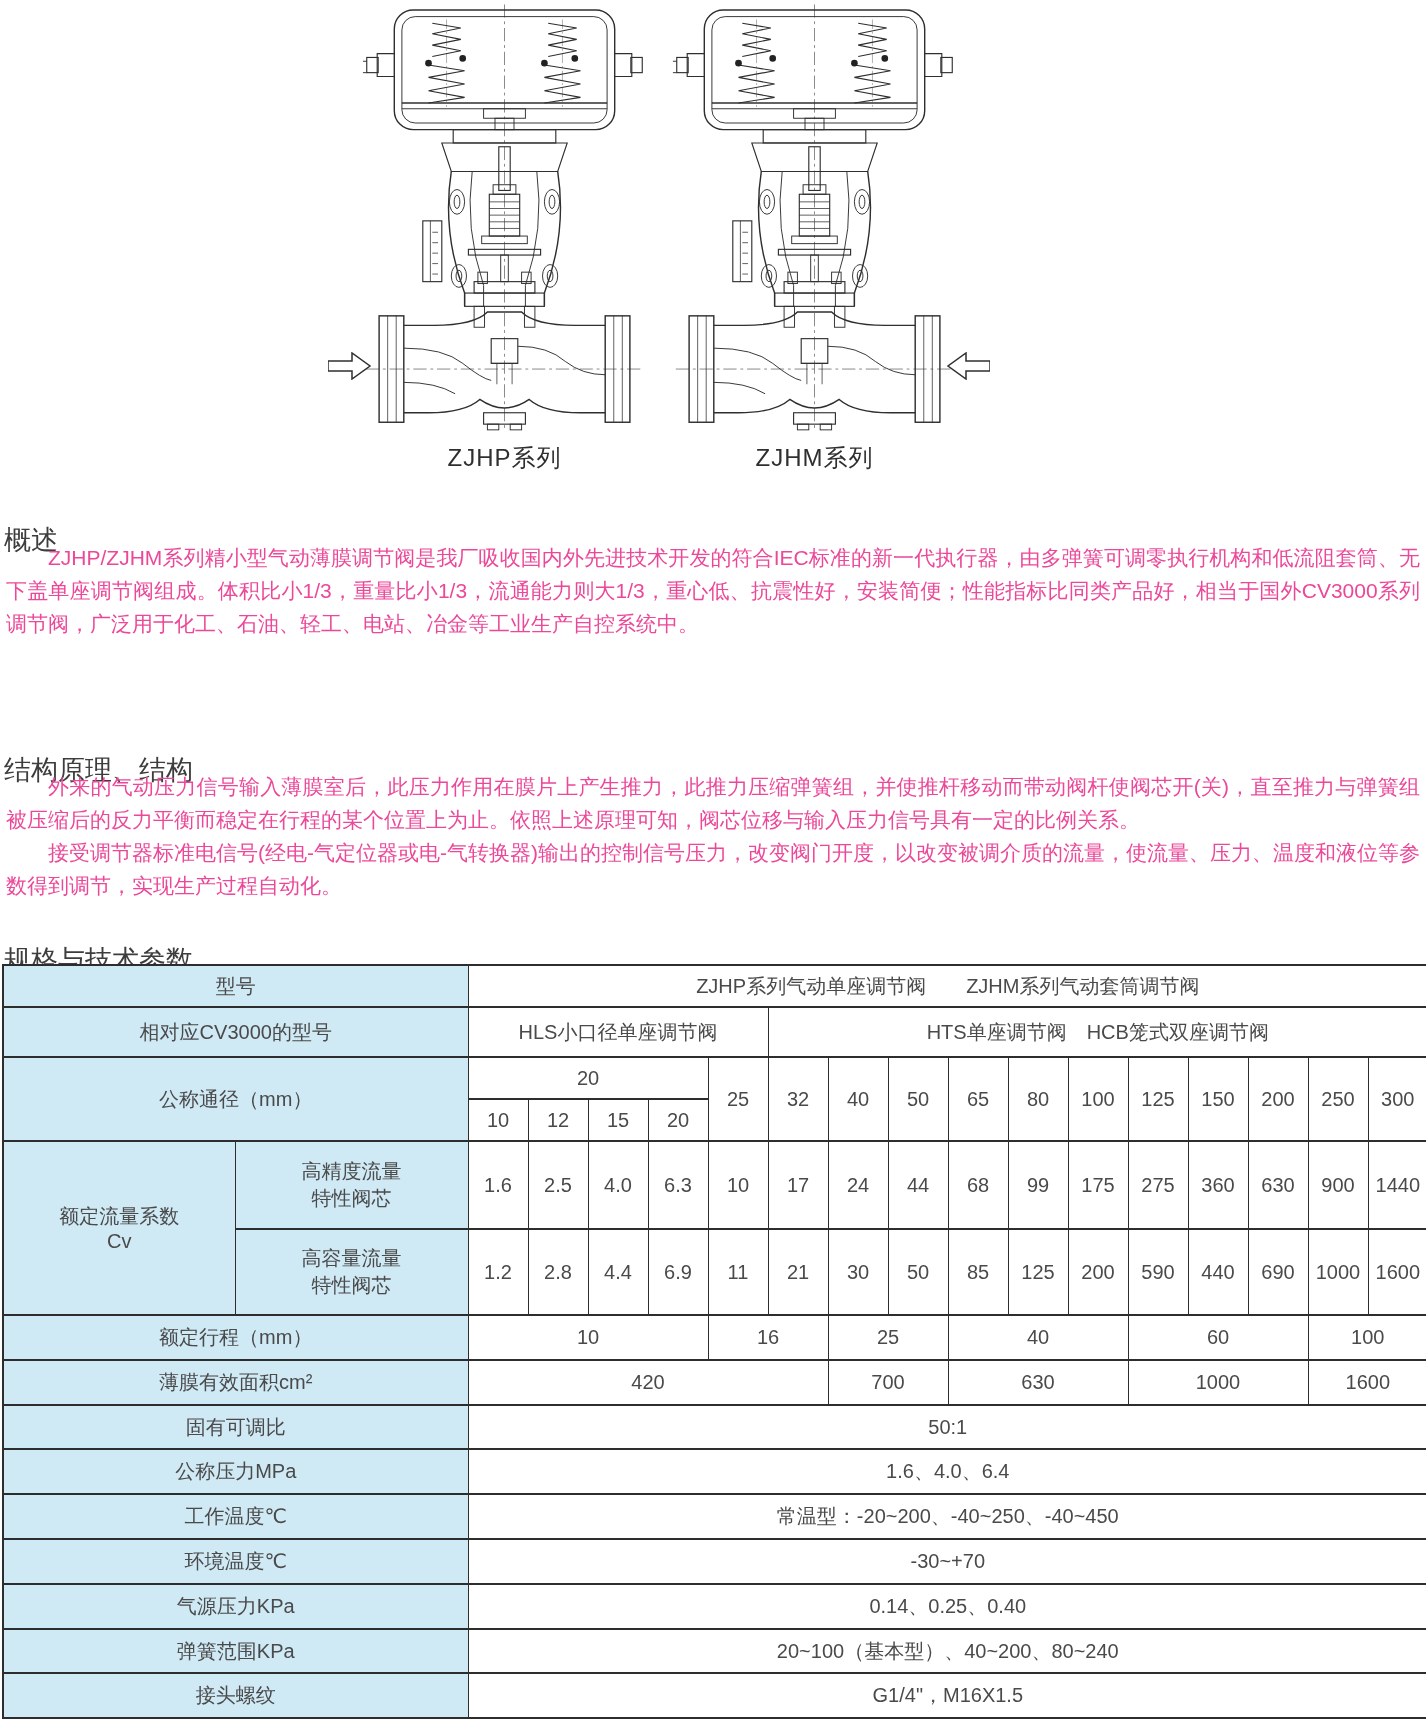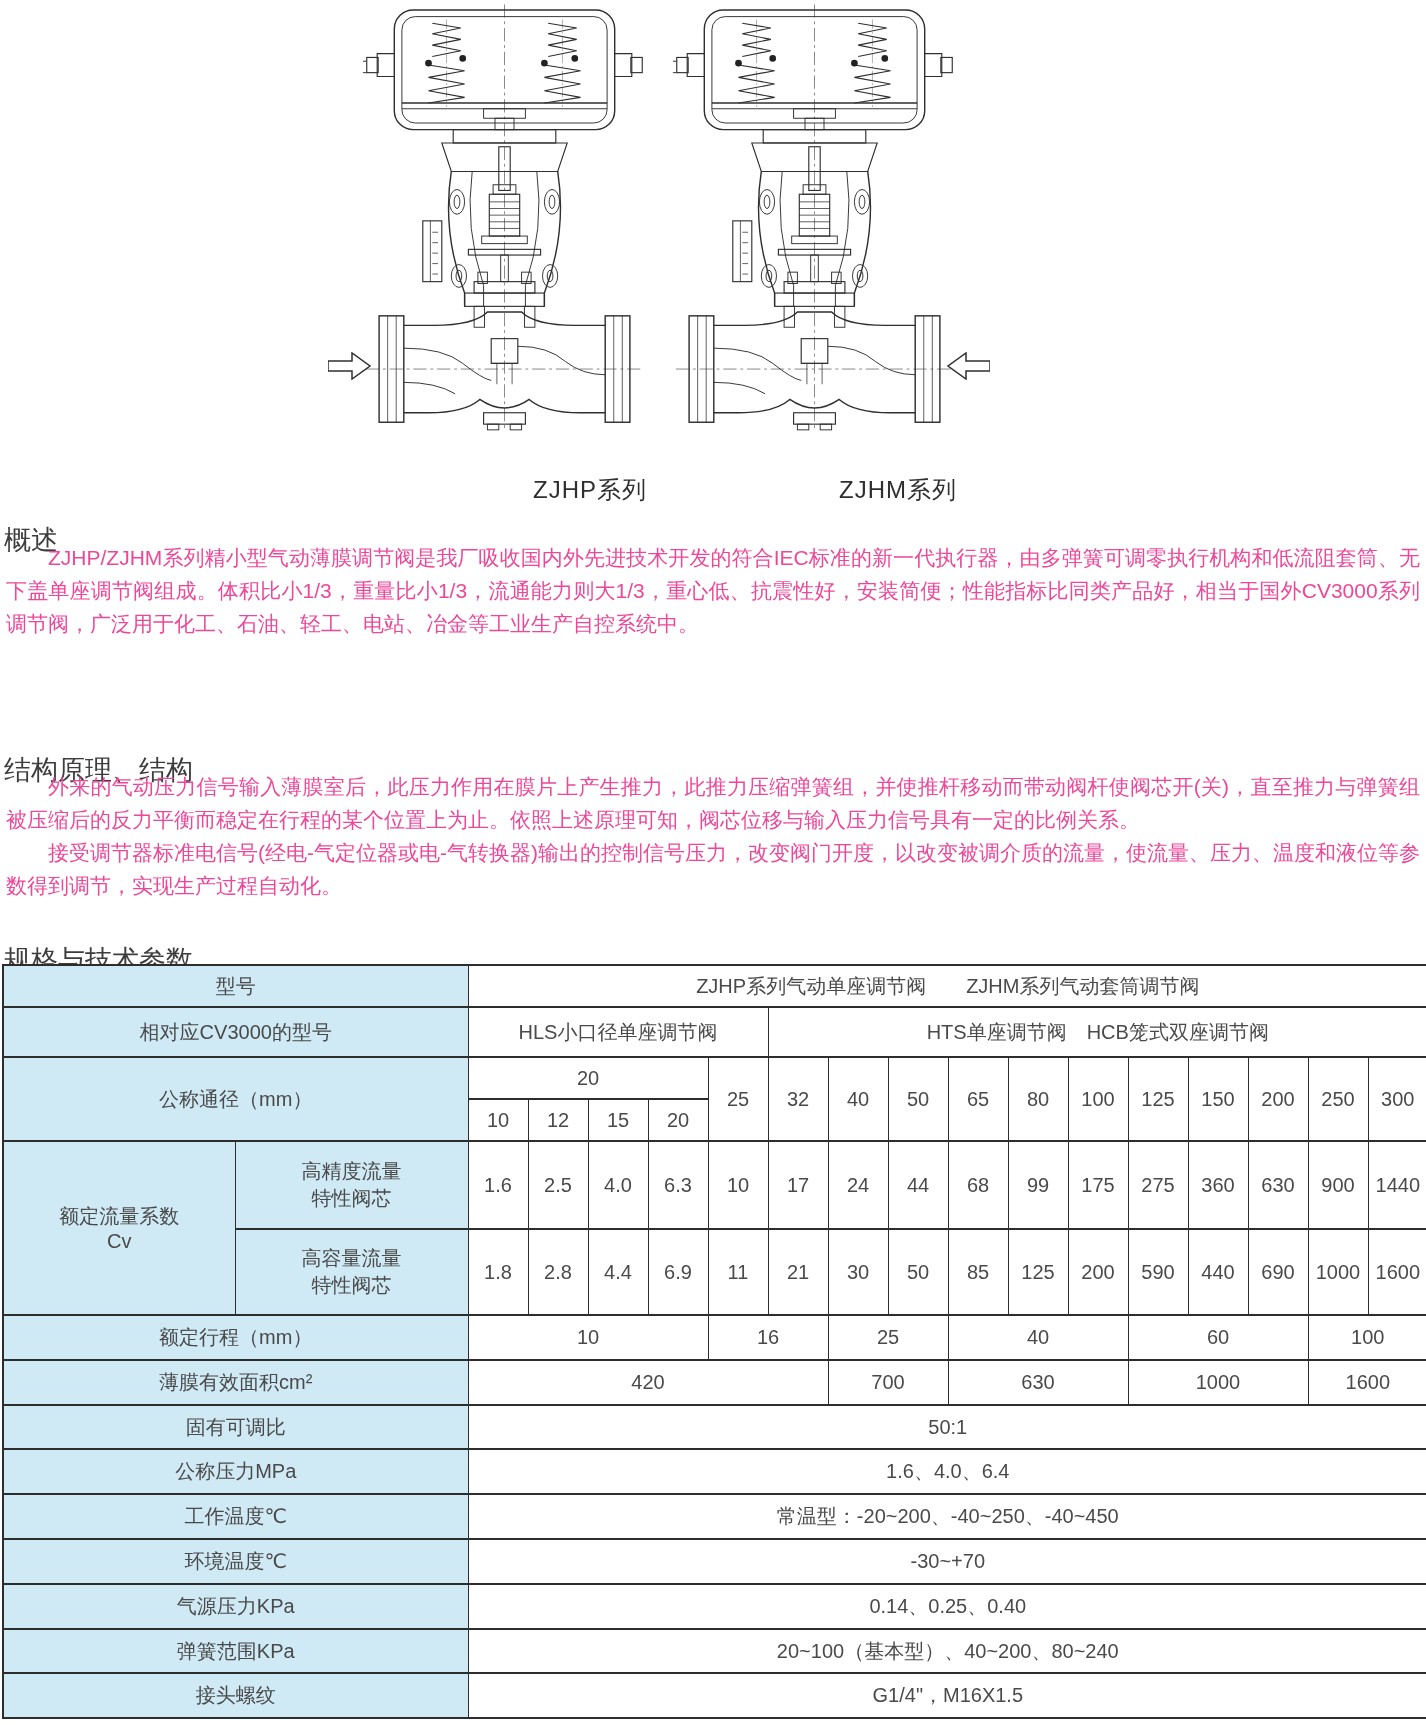--- a/index.html
+++ b/index.html
@@ -3,22 +3,22 @@
 <meta charset="utf-8">
 <style>
   html,body{margin:0;padding:0;}
   body{
     width:1426px;height:1725px;position:relative;background:#ffffff;
     font-family:"Liberation Sans","DejaVu Sans",sans-serif;
     color:#3a3a3a;overflow:hidden;
   }
   
   .valve-svg{position:absolute;top:4px;width:285px;height:428px;}
-  .caption{position:absolute;top:442px;width:285px;text-align:right;
-    font-size:24px;color:#2f2f2f;letter-spacing:1px;margin-top:32px;}
+  .caption{position:absolute;top:442px;width:285px;text-align:center;
+    font-size:24px;color:#2f2f2f;letter-spacing:1px;}
   .flow-arrow{position:absolute;top:352px;width:44px;height:28px;}
   
   .sec-title{position:absolute;left:4px;font-size:27px;color:#3d3d3d;font-weight:400;margin-top:24px;}
   .para-block{position:absolute;left:6px;right:6px;font-size:21px;line-height:33px;
     color:#ec4899;text-align:justify;}
   .para-block p{margin:0;text-indent:2em;}
   
   .tbl-wrap{position:absolute;left:2px;top:964px;width:1203px;}
   table{border-collapse:collapse;table-layout:fixed;width:1423px;border:2px solid #2d2d2d;}
   td{border:1px solid #2d2d2d;border-top-width:2px;border-bottom-width:2px;
@@ -230,21 +230,21 @@
           <td>175</td>
           <td>275</td>
           <td>360</td>
           <td>630</td>
           <td>900</td>
           <td>1440</td>
         </tr>
         <tr style="height: 86px;">
           <td class="lb">高容量流量
 特性阀芯</td>
-          <td>1.8</td>
+          <td>1.2</td>
           <td>2.8</td>
           <td>4.4</td>
           <td>6.9</td>
           <td>11</td>
           <td>21</td>
           <td>30</td>
           <td>50</td>
           <td>85</td>
           <td>125</td>
           <td>200</td>

